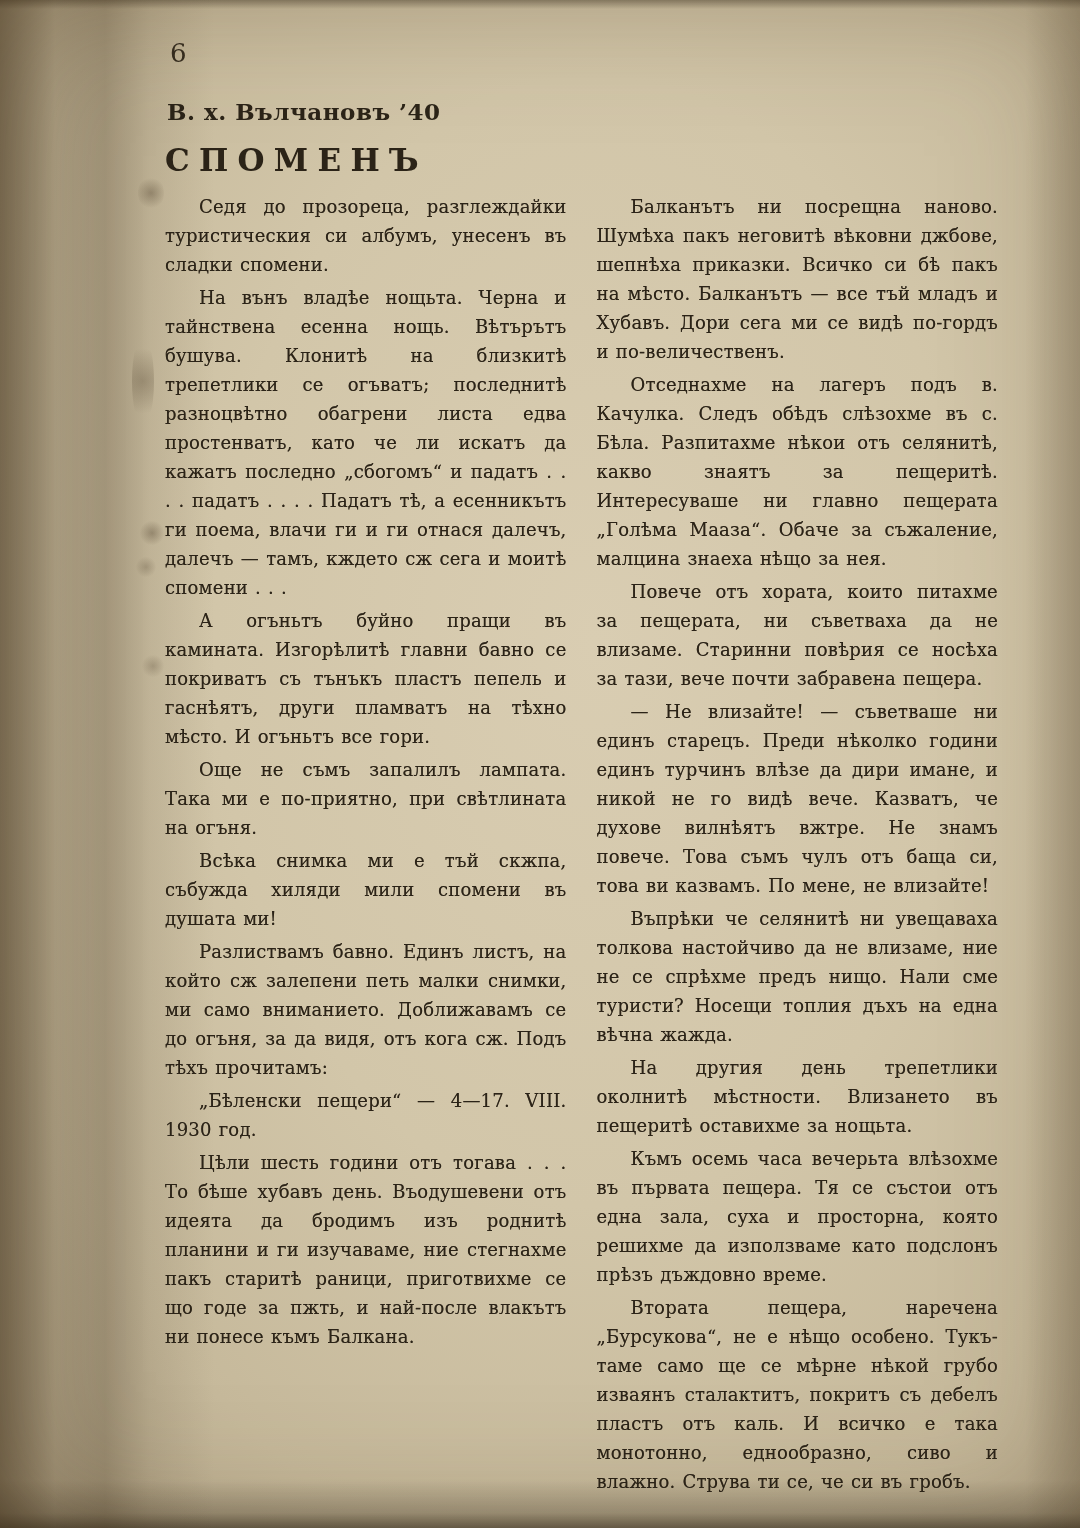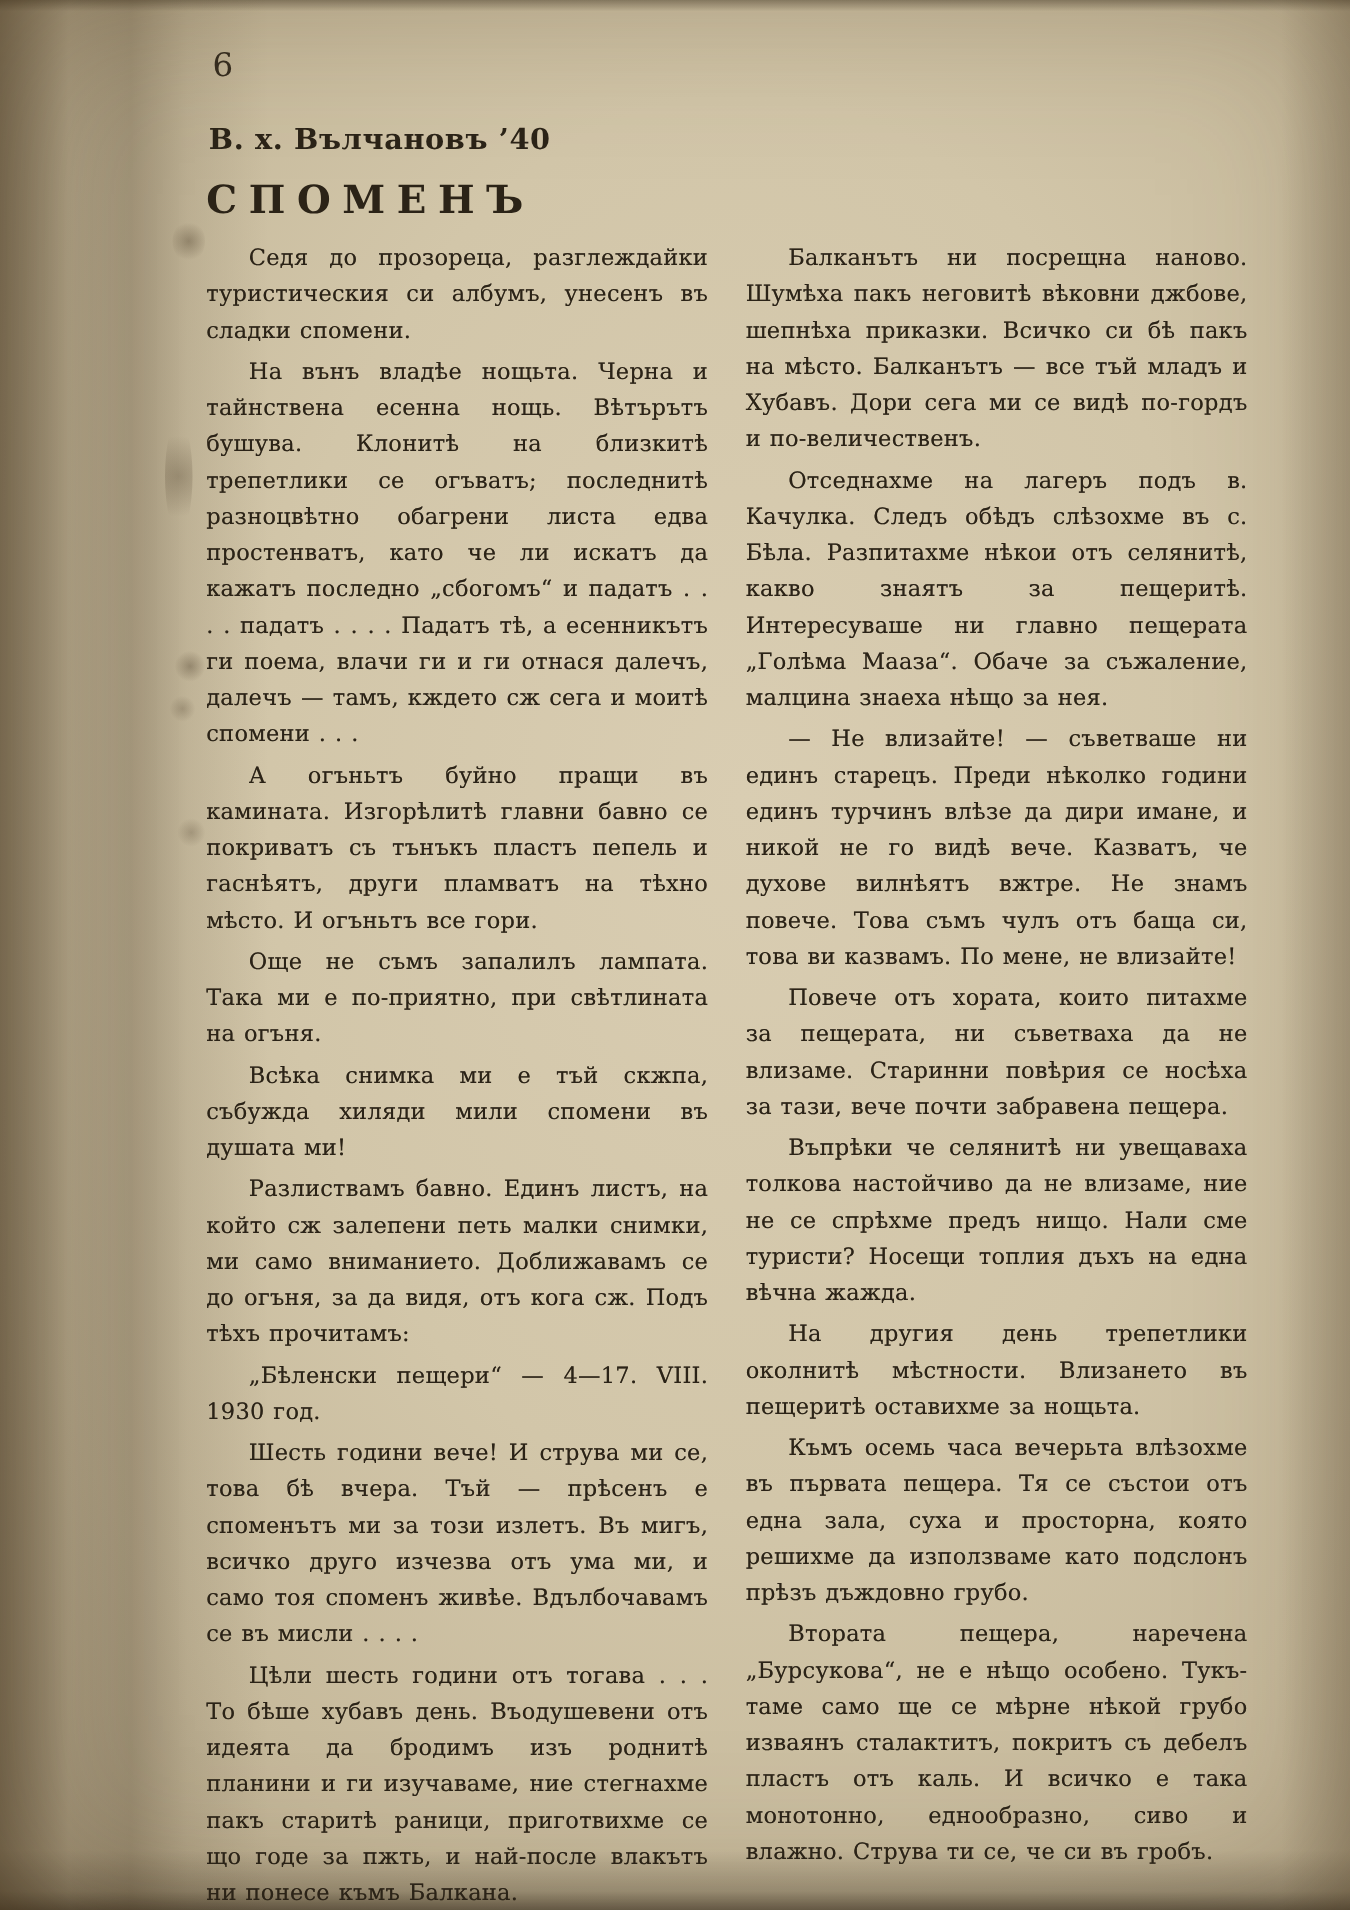--- a/index.html
+++ b/index.html
@@ -78,28 +78,27 @@
     <h1 class="title">СПОМЕНЪ</h1>
     <div class="cols">
       <div class="col">
           <p class="para">Седя до прозореца, разглеждайки туристическия си албумъ, унесенъ въ сладки спомени.</p>
           <p class="para">На вънъ владѣе нощьта. Черна и тайнствена есенна нощь. Вѣтърътъ бушува. Клонитѣ на близкитѣ трепетлики се огъватъ; последнитѣ разноцвѣтно обагрени листа едва простенватъ, като че ли искатъ да кажатъ последно „сбогомъ“ и падатъ . . . .  падатъ . . . .  Падатъ тѣ, а есенникътъ ги поема, влачи ги и ги отнася далечъ, далечъ — тамъ, кждето сж сега и моитѣ спомени . . .</p>
           <p class="para">А огъньтъ буйно пращи въ камината. Изгорѣлитѣ главни бавно се покриватъ съ тънъкъ пластъ пепель и гаснѣятъ, други пламватъ на тѣхно мѣсто. И огъньтъ все гори.</p>
           <p class="para">Още не съмъ запалилъ лампата. Така ми е по-приятно, при свѣтлината на огъня.</p>
           <p class="para">Всѣка снимка ми е тъй скжпа, събужда хиляди мили спомени въ душата ми!</p>
           <p class="para">Разлиствамъ бавно. Единъ листъ, на който сж залепени петь малки снимки, ми само вниманието. Доближавамъ се до огъня, за да видя, отъ кога сж. Подъ тѣхъ прочитамъ:</p>
           <p class="para">„Бѣленски пещери“ — 4—17. VIII. 1930 год.</p>
-          <p class="para">Шесть години вече! И струва ми се, това бѣ вчера. Тъй — прѣсенъ е споменътъ ми за този излетъ. Въ мигъ, всичко друго изчезва отъ ума ми, и само тоя споменъ живѣе. Вдълбочавамъ се въ мисли . . . .</p>
           <p class="para">Цѣли шесть години отъ тогава . . . То бѣше хубавъ день. Въодушевени отъ идеята да бродимъ изъ роднитѣ планини и ги изучаваме, ние стегнахме пакъ старитѣ раници, приготвихме се що годе за пжть, и най-после влакътъ ни понесе къмъ Балкана.</p>
         </div>
       <div class="col">
           <p class="para">Балканътъ ни посрещна наново. Шумѣха пакъ неговитѣ вѣковни джбове, шепнѣха приказки. Всичко си бѣ пакъ на мѣсто. Балканътъ — все тъй младъ и Хубавъ. Дори сега ми се видѣ по-гордъ и по-величественъ.</p>
           <p class="para">Отседнахме на лагеръ подъ в. Качулка. Следъ обѣдъ слѣзохме въ с. Бѣла. Разпитахме нѣкои отъ селянитѣ, какво знаятъ за пещеритѣ. Интересуваше ни главно пещерата „Голѣма Мааза“. Обаче за съжаление, малцина знаеха нѣщо за нея.</p>
+          <p class="para">Повече отъ хората, които питахме за пещерата, ни съветваха да не влизаме. Старинни повѣрия се носѣха за тази, вече почти забравена пещера.</p>
           <p class="para">— Не влизайте! — съветваше ни единъ старецъ. Преди нѣколко години единъ турчинъ влѣзе да дири имане, и никой не го видѣ вече. Казватъ, че духове вилнѣятъ вжтре. Не знамъ повече. Това съмъ чулъ отъ баща си, това ви казвамъ. По мене, не влизайте!</p>
-          <p class="para">Повече отъ хората, които питахме за пещерата, ни съветваха да не влизаме. Старинни повѣрия се носѣха за тази, вече почти забравена пещера.</p>
           <p class="para">Въпрѣки че селянитѣ ни увещаваха толкова настойчиво да не влизаме, ние не се спрѣхме предъ нищо. Нали сме туристи? Носещи топлия дъхъ на една вѣчна жажда.</p>
           <p class="para">На другия день трепетлики околнитѣ мѣстности. Влизането въ пещеритѣ оставихме за нощьта.</p>
-          <p class="para">Къмъ осемь часа вечерьта влѣзохме въ първата пещера. Тя се състои отъ една зала, суха и просторна, която решихме да използваме като подслонъ прѣзъ дъждовно грубо.</p>
+          <p class="para">Къмъ осемь часа вечерьта влѣзохме въ първата пещера. Тя се състои отъ една зала, суха и просторна, която решихме да използваме като подслонъ прѣзъ дъждовно време.</p>
           <p class="para">Втората пещера, наречена „Бурсукова“, не е нѣщо особено. Тукъ-таме само ще се мѣрне нѣкой грубо изваянъ сталактитъ, покритъ съ дебелъ пластъ отъ каль. И всичко е така монотонно, еднообразно, сиво и влажно. Струва ти се, че си въ гробъ.</p>
         </div>
     </div>
   </div>
 </div>
 
 </body></html>

